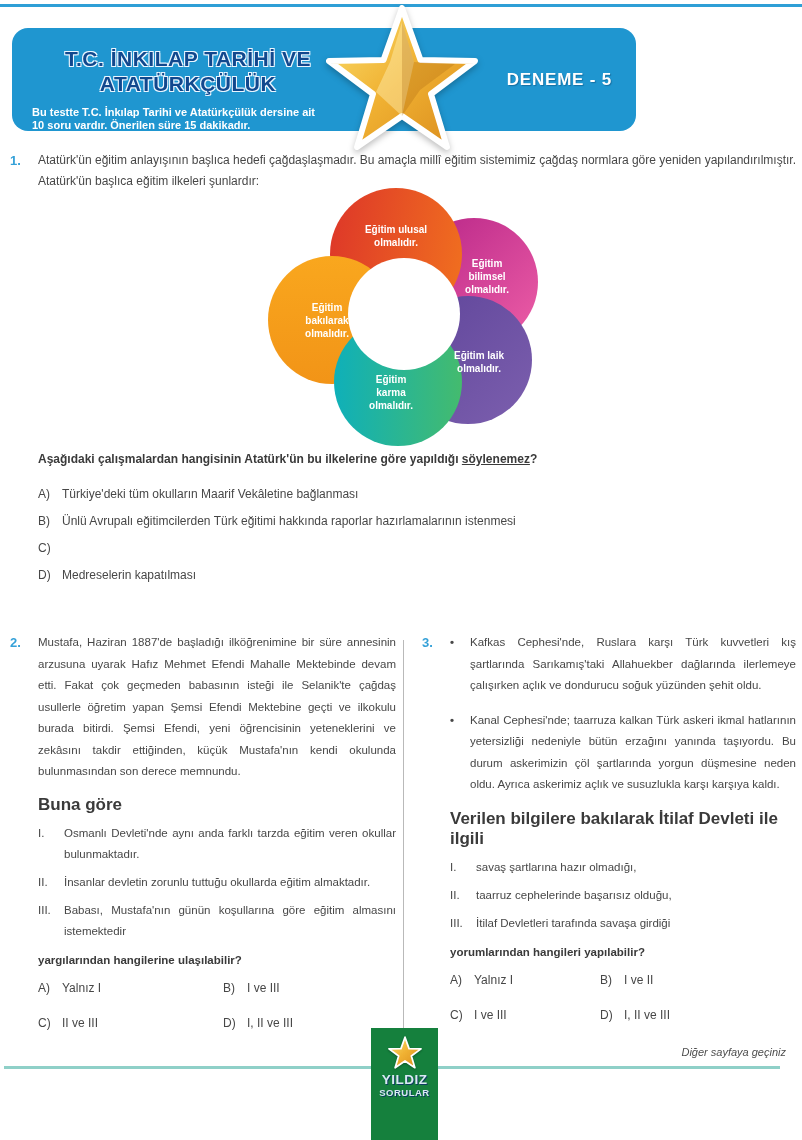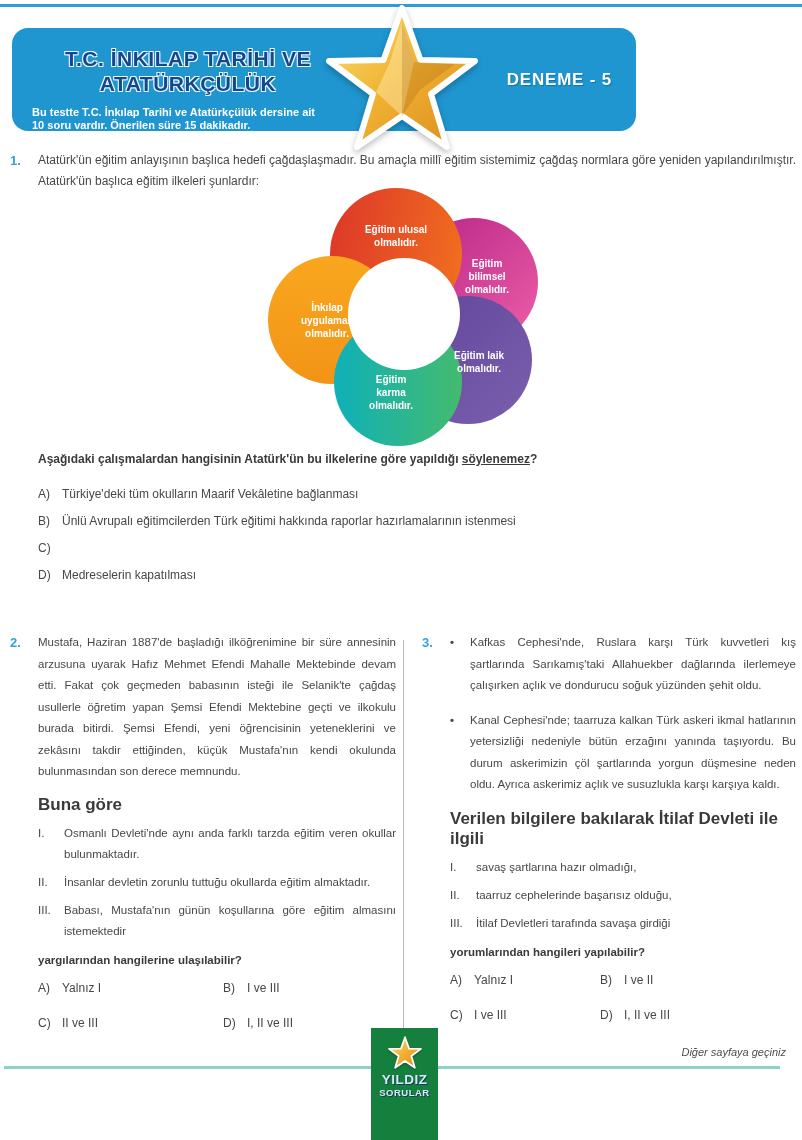--- a/index.html
+++ b/index.html
@@ -104,21 +104,21 @@
   <div class="petal" style="left: 132px; top: 28px; width: 128px; height: 128px; background: linear-gradient(135deg, rgb(182, 36, 135), rgb(238, 95, 167));"></div>
   <div class="petal" style="left: 52px; top: -2px; width: 132px; height: 132px; background: linear-gradient(100deg, rgb(221, 54, 41), rgb(241, 113, 31));"></div>
   <div class="petal" style="left: 126px; top: 106px; width: 128px; height: 128px; background: linear-gradient(135deg, rgb(95, 69, 154), rgb(124, 95, 174));"></div>
   <div class="petal" style="left: -10px; top: 66px; width: 128px; height: 128px; background: linear-gradient(rgb(249, 167, 30), rgb(242, 148, 23));"></div>
   <div class="petal" style="left: 56px; top: 128px; width: 128px; height: 128px; background: linear-gradient(90deg, rgb(15, 176, 185), rgb(68, 187, 110));"></div>
   <div class="hole"></div>
   <div class="plabel" style="left:118px;top:46px;width:82px;">Eğitim ulusal olmalıdır.</div>
   <div class="plabel" style="left:209px;top:86px;width:62px;">Eğitim bilimsel olmalıdır.</div>
   <div class="plabel" style="left:201px;top:172px;width:78px;">Eğitim laik olmalıdır.</div>
   <div class="plabel" style="left:113px;top:202px;width:58px;">Eğitim karma olmalıdır.</div>
-  <div class="plabel" style="left:49px;top:130px;width:76px;">İnkılap uygulamalı olmalıdır.</div>
+  <div class="plabel" style="left:49px;top:130px;width:76px;">Eğitim bakılarak olmalıdır.</div>
 </div>
 
 <div class="q1-stem bold">
   <span>Aşağıdaki çalışmalardan hangisinin Atatürk'ün bu ilkelerine göre yapıldığı </span><span class="u">söylenemez</span><span>?</span>
 </div>
 <div class="q1-opts">
   <div class="opt">
     <span class="letter">A)</span>
     <span>Türkiye'deki tüm okulların Maarif Vekâletine bağlanması</span>
   </div>

